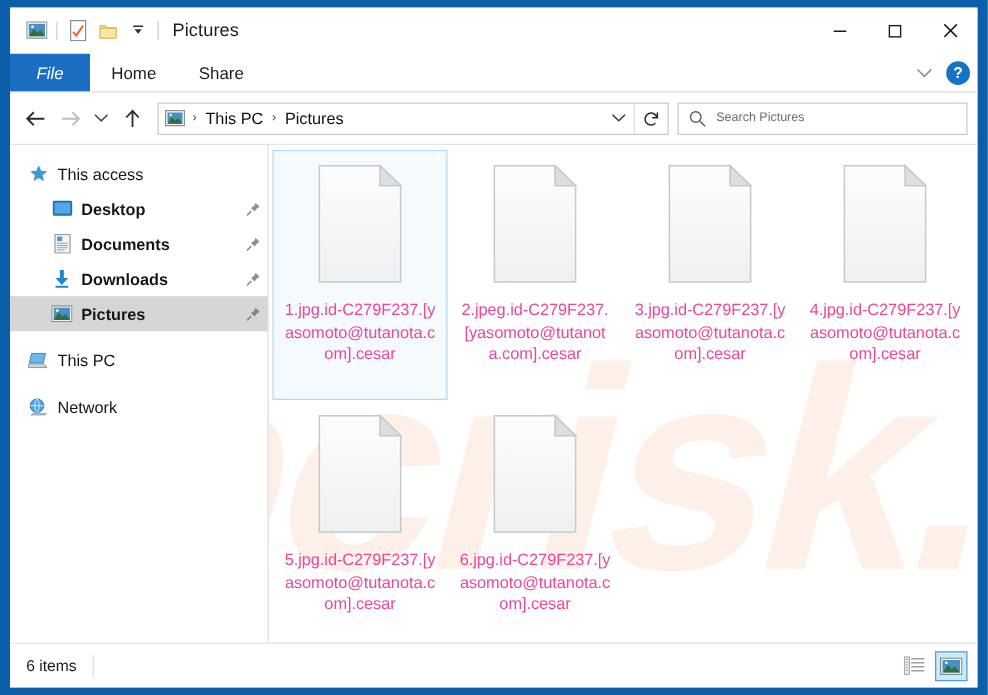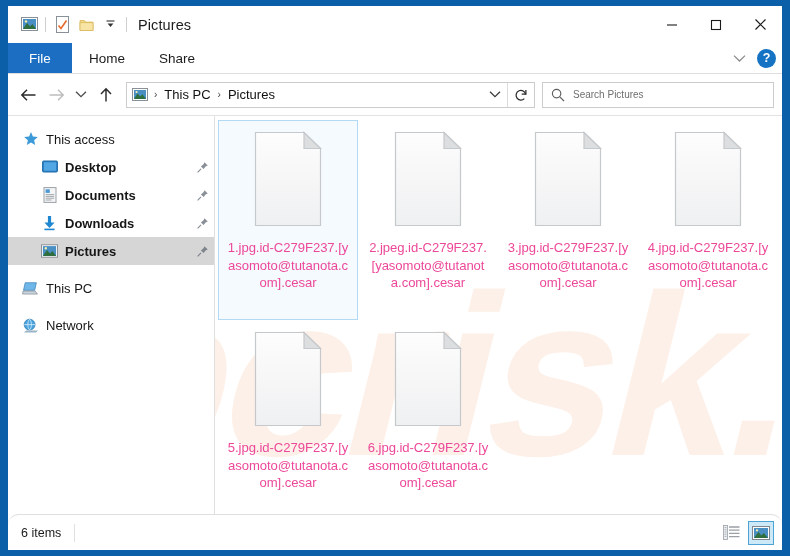--- a/index.html
+++ b/index.html
@@ -86,20 +86,21 @@
     border-bottom: 1px solid #dededf;
   }
   .tab-file {
     width: 64px;
     background: #1b6ec2;
     color: #ffffff;
     display: flex;
     align-items: center;
     justify-content: center;
     font-size: 13.5px;
+    font-style: italic;
   }
   .tab {
     padding: 0 17px;
     display: flex;
     align-items: center;
     font-size: 13.5px;
     color: #1c1c1c;
   }
   .ribbon-right {
     position: absolute;
@@ -308,21 +309,20 @@
   
   .statusbar {
     height: 36px;
     flex: 0 0 auto;
     background: #ffffff;
     border-top: 1px solid #dfdfdf;
     display: flex;
     align-items: center;
     padding: 0 8px 0 13px;
     position: relative;
-    border-radius: 11px;
   }
   .status-text {
     font-size: 12.5px;
     color: #1b1b1b;
   }
   .status-sep {
     width: 1px;
     height: 18px;
     background: #e0e0e0;
     margin-left: 13px;

